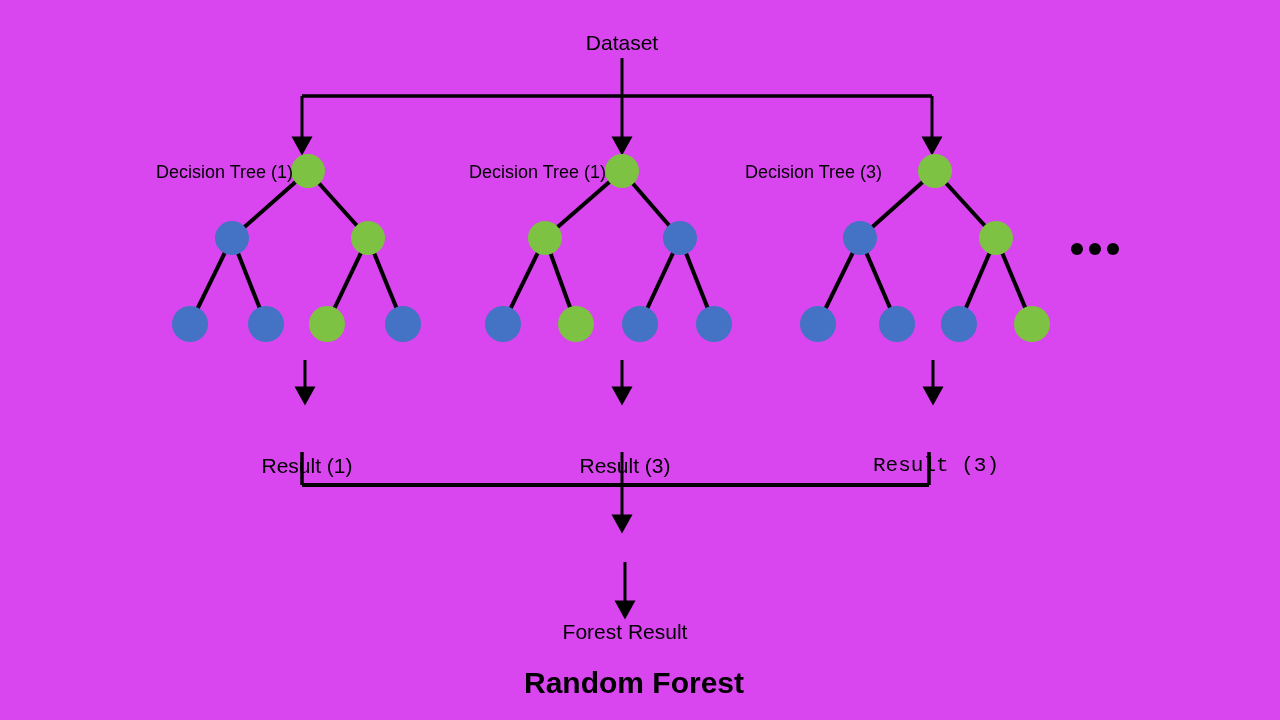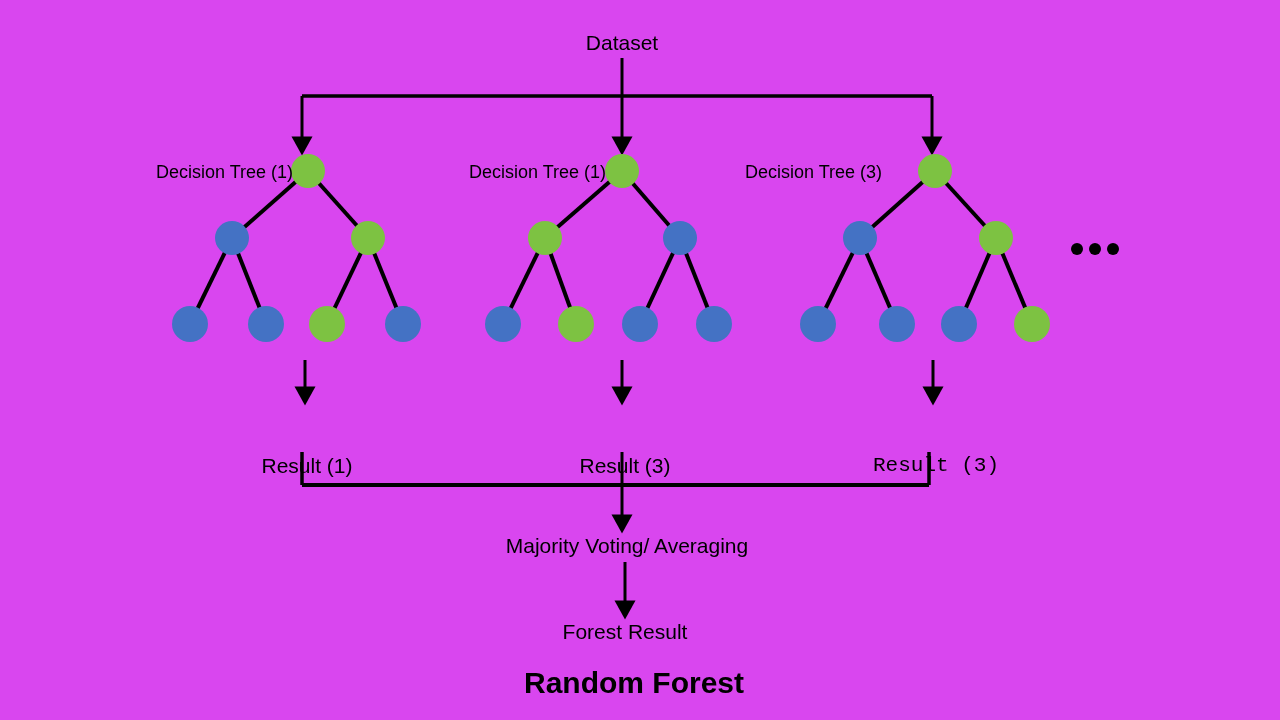--- a/index.html
+++ b/index.html
@@ -124,16 +124,15 @@
   <div class="dlabel t-dataset">Dataset</div>
 
   <div class="dlabel t-treelabel t-tree1">Decision Tree (1)</div>
   <div class="dlabel t-treelabel t-tree2">Decision Tree (1)</div>
   <div class="dlabel t-treelabel t-tree3">Decision Tree (3)</div>
 
   <div class="dlabel t-result t-res1">Result (1)</div>
   <div class="dlabel t-result t-res2">Result (3)</div>
   <div class="dlabel t-result t-res3">Result (3)</div>
 
-  <div class="dlabel t-voting">Majority Voting/ Averaging</div>
   <div class="dlabel t-final">Forest Result</div>
   <div class="dlabel t-title">Random Forest</div>
 </div>
 
 </body></html>

